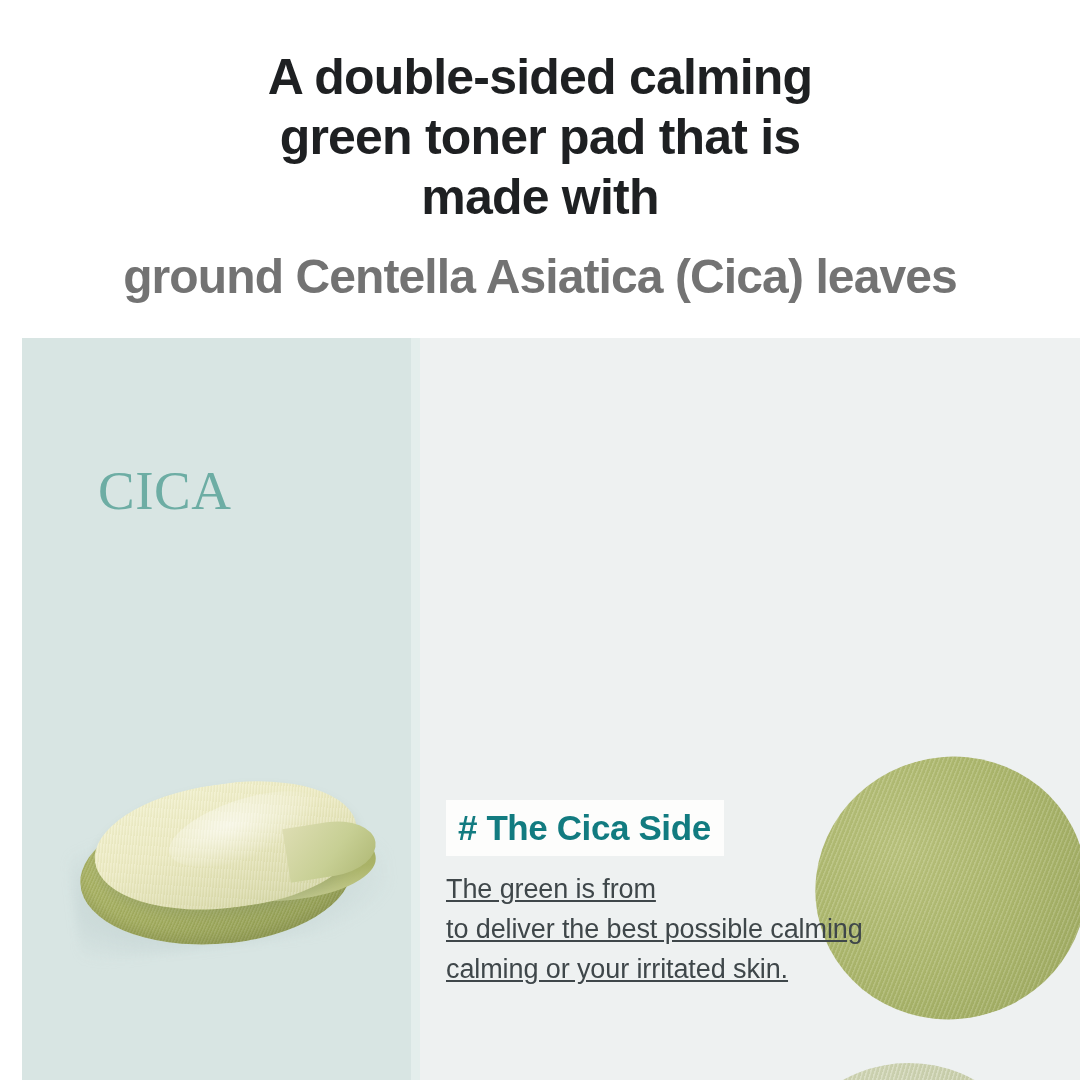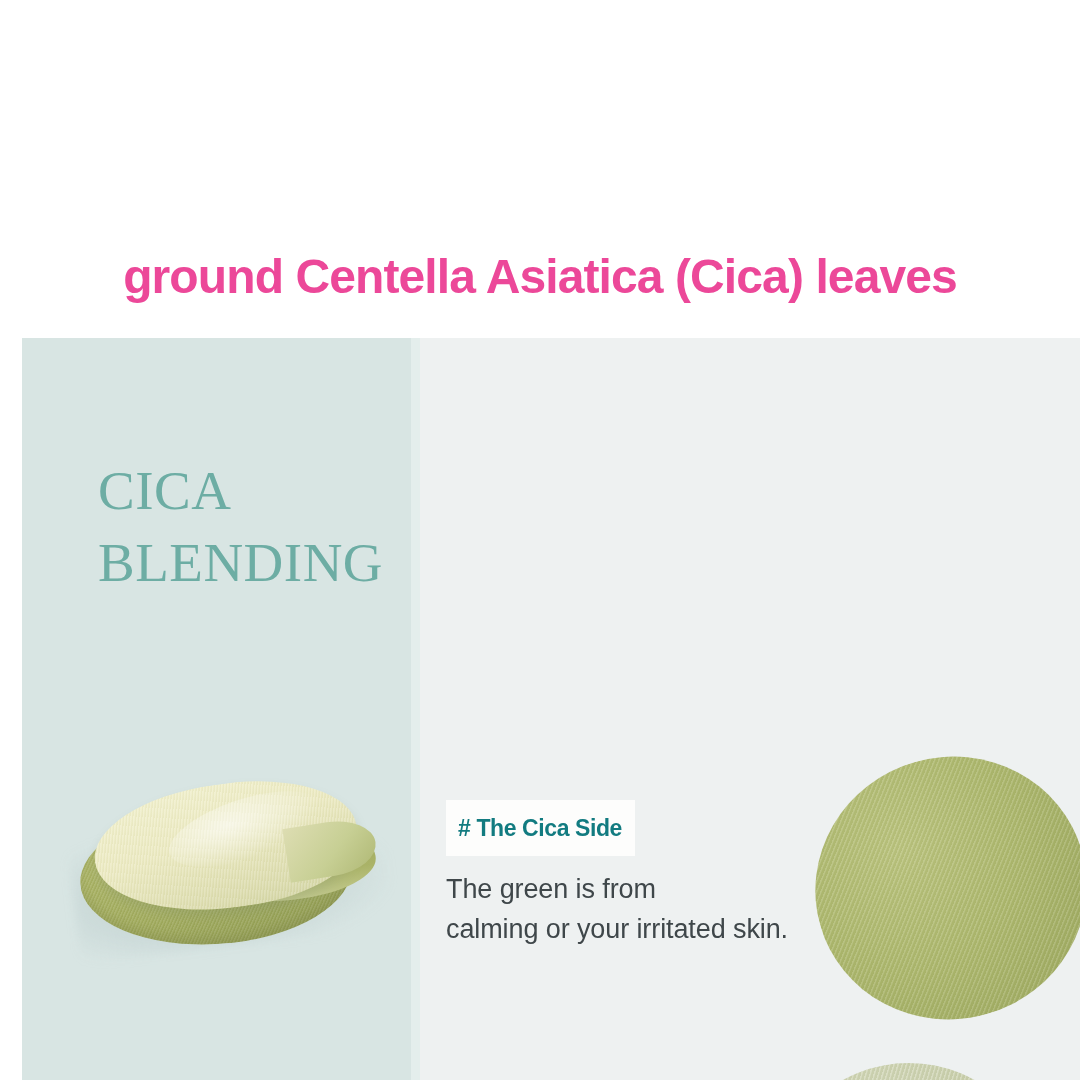--- a/index.html
+++ b/index.html
@@ -53,21 +53,21 @@
     position: absolute;
     left: 0;
     top: 248px;
     width: 1080px;
     text-align: center;
     font-family: "Liberation Sans", sans-serif;
     font-weight: bold;
     font-size: 48px;
     line-height: 58px;
     letter-spacing: -0.9px;
-    color: #ec4899;
+    color: #737373;
     white-space: nowrap;
   }
 
   
   .stage {
     position: absolute;
     left: 0;
     top: 338px;
     width: 1080px;
     height: 742px;
@@ -242,53 +242,57 @@
     left: 424px;
   }
   .section-cica   { top: 462px; }
 
   .sec-heading {
     display: inline-block;
     background: #fdfdfc;
     color: #127b80;
     font-family: "Liberation Sans", sans-serif;
     font-weight: bold;
-    font-size: 23px;
+    font-size: 35px;
     line-height: 46px;
     letter-spacing: -0.4px;
     padding: 5px 13px 5px 12px;
     white-space: nowrap;
   }
   .sec-body {
     margin-top: 13px;
     font-family: "Liberation Sans", sans-serif;
     font-weight: normal;
     font-size: 27px;
     line-height: 40px;
     color: #3f474a;
     letter-spacing: -0.1px;
   }
-  .sec-body span { display: block; white-space: nowrap; }
+  .sec-body span { display: block; white-space: nowrap; text-decoration: underline; }
 </style>
 </head>
 <body>
 
 <div id="page">
 
   <div class="header">
+    <div class="headline">
+      <span class="hl-line">A double-sided calming</span>
+      <span class="hl-line">green toner pad that is</span>
+      <span class="hl-line">made with</span>
+    </div>
     <div class="headline-accent">ground Centella Asiatica (Cica) leaves</div>
   </div>
 
   <div class="stage">
 
     <div class="left-panel">
 
       <div class="cica-blending">
         <span>CICA</span>
-        <span>BLENDING</span>
       </div>
 
       <div class="pad-photo">
         <div class="pad-shadow"></div>
         <div class="pad-base"></div>
         <div class="pad-fold-under"></div>
         <div class="pad-flap">
           <div class="pad-highlight"></div>
         </div>
         <div class="pad-flap-edge"></div>
@@ -300,18 +304,19 @@
 
     <div class="right-panel"></div>
 
     <div class="blob blob-cica"></div>
     <div class="blob blob-bamboo"></div>
 
     <div class="section section-cica">
       <div class="sec-heading"># The Cica Side</div>
       <div class="sec-body">
         <span>The green is from</span>
+        <span>to deliver the best possible calming</span>
         <span>calming or your irritated skin.</span>
       </div>
     </div>
 
   </div>
 </div>
 
 </body></html>

